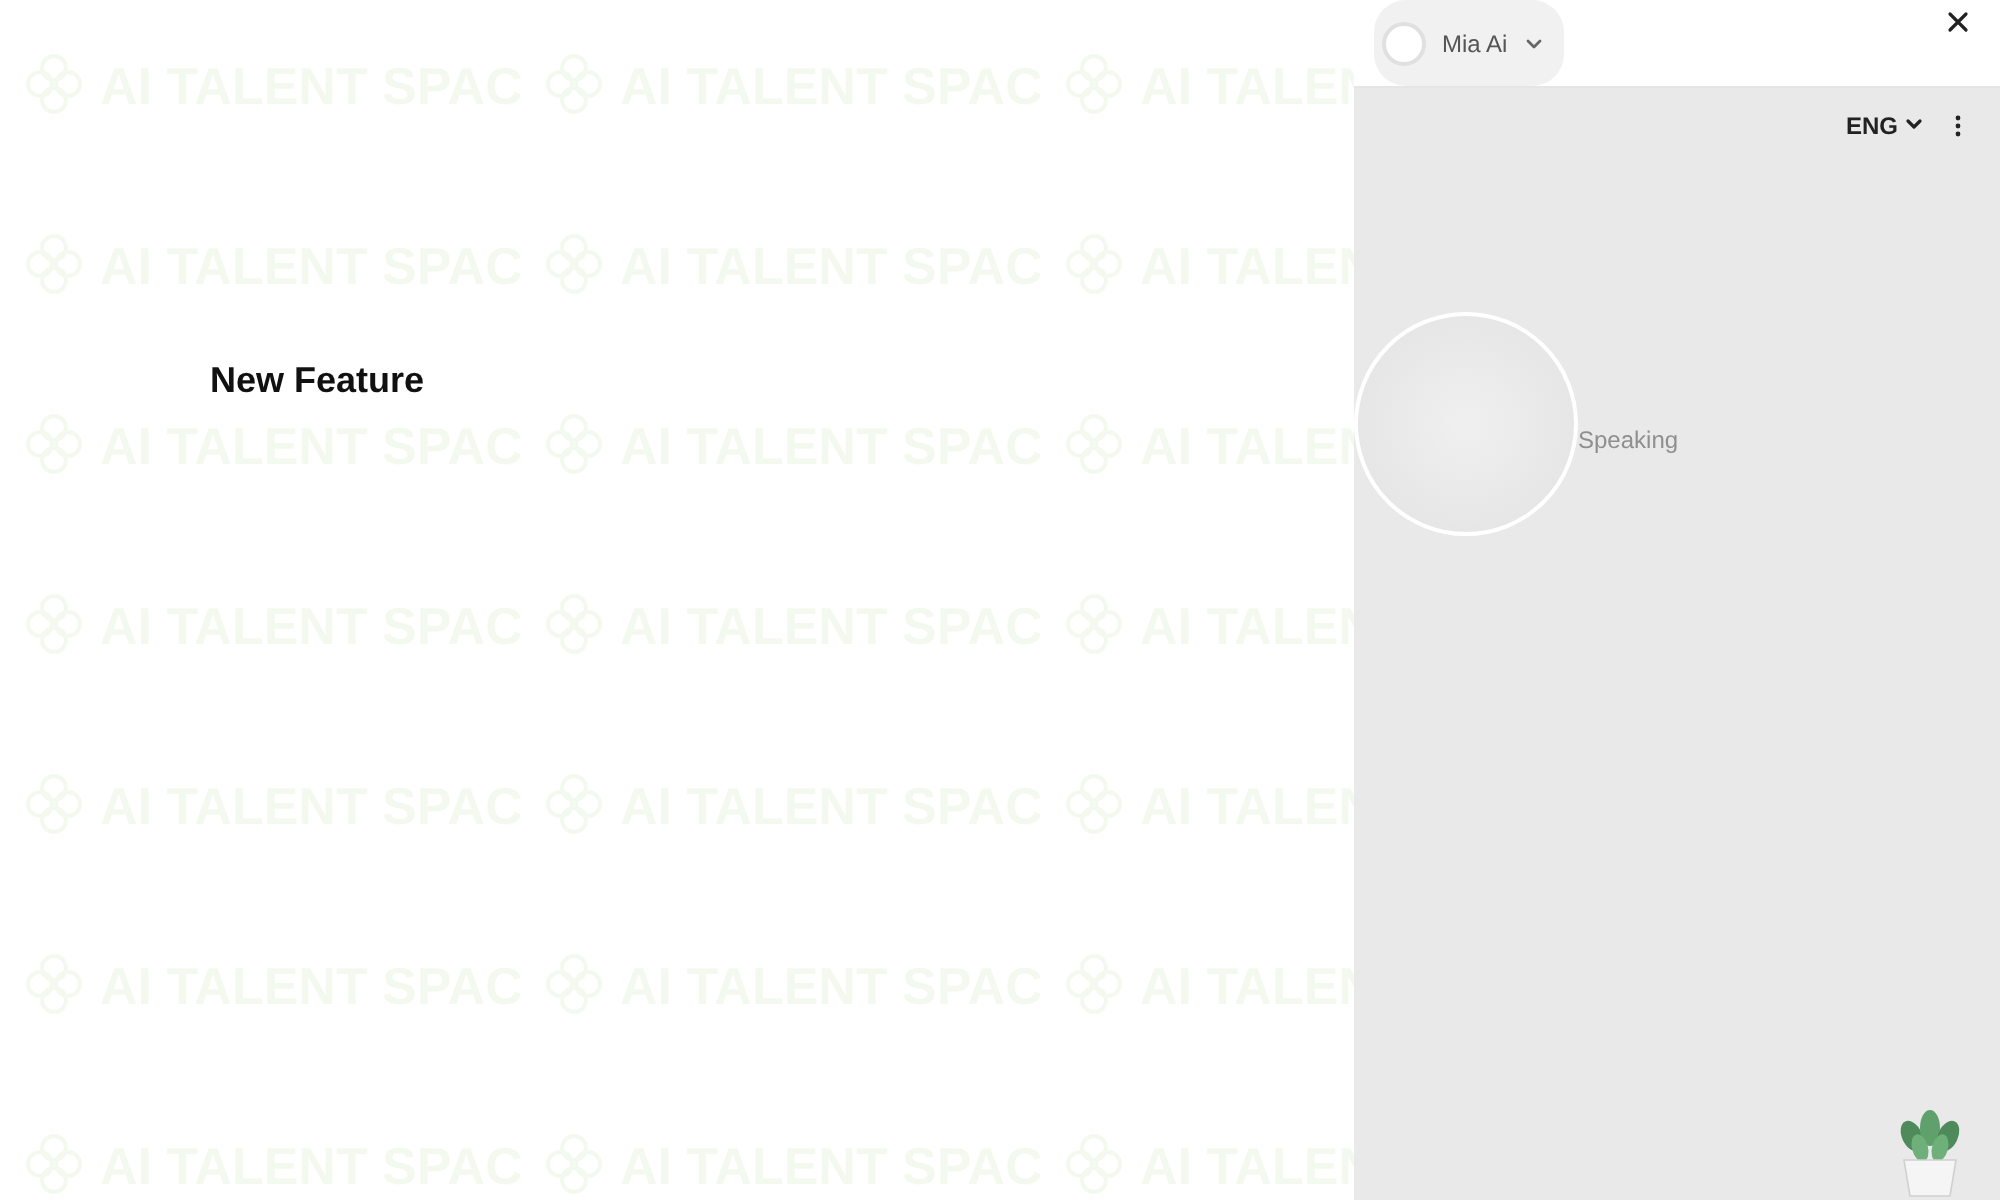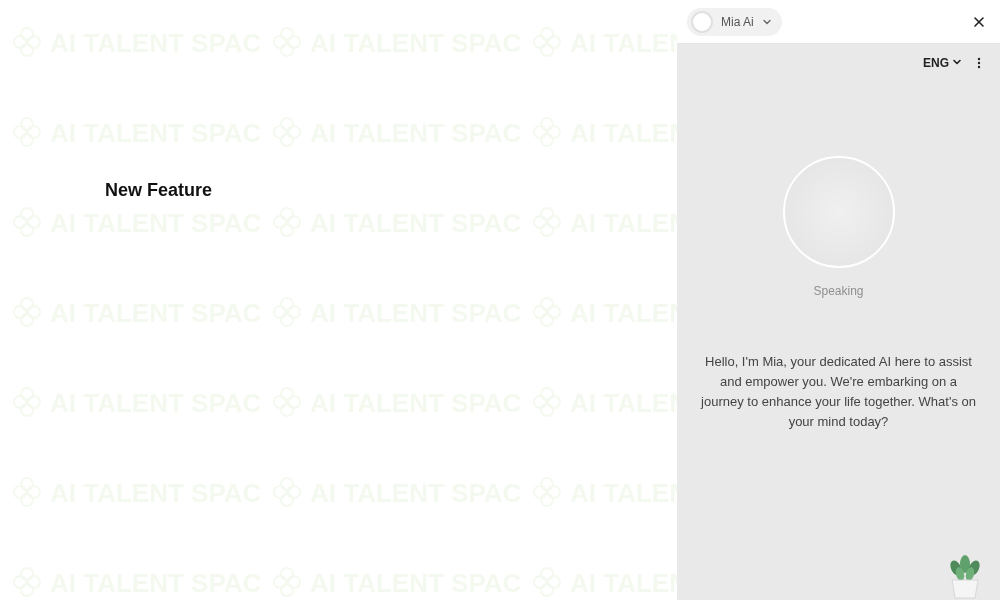--- a/index.html
+++ b/index.html
@@ -57,21 +57,20 @@
       position: relative;
       display: flex;
       flex-direction: column;
       background: #e9e9e9;
     }
     .topbar {
       height: 44px;
       background: #fff;
       border-bottom: 1px solid #e5e5e5;
       display: flex;
-      align-items: center;
       padding: 0 10px;
       gap: 8px;
     }
     .ai-chip {
       display: flex;
       align-items: center;
       gap: 8px;
       background: #f1f1f1;
       border-radius: 16px;
       padding: 3px 10px 3px 4px;
@@ -95,21 +94,21 @@
       padding: 12px 14px 0 0;
     }
     .lang-picker {
       display: flex; align-items: center; gap: 3px;
       font-size: 12px; font-weight: 600; color: #222;
       cursor: pointer;
     }
     .more-icon { cursor: pointer; }
     .avatar-area {
       display: flex;
-      flex-direction: column;
+      flex-direction: row;
       align-items: center;
       margin-top: 86px;
     }
     .big-avatar {
       width: 112px; height: 112px;
       border-radius: 50%;
       border: 2px solid #fff;
       background: radial-gradient(circle at 50% 50%, #f0f0f0, #e2e2e2);
     }
     .status-label {
@@ -192,21 +191,20 @@
             <circle cx="7" cy="11" r="1.2" fill="#222"></circle>
           </svg>
       </div>
     </div>
 
     <div class="avatar-area">
       <div class="big-avatar"></div>
       <div class="status-label">Speaking</div>
     </div>
 
-    <div class="message">Hello, I'm Mia, your dedicated AI here to assist and empower you. We're embarking on a journey to enhance your life together. What's on your mind today?</div>
 
     <div class="plant">
       <svg viewBox="0 0 46 46">
         <g>
           <ellipse cx="14" cy="14" rx="5" ry="8" fill="#4e8a5a" transform="rotate(-25 14 14)"></ellipse>
           <ellipse cx="23" cy="10" rx="5" ry="9" fill="#5fa06c"></ellipse>
           <ellipse cx="32" cy="14" rx="5" ry="8" fill="#4e8a5a" transform="rotate(25 32 14)"></ellipse>
           <ellipse cx="18" cy="20" rx="4" ry="7" fill="#6fb07a" transform="rotate(-15 18 20)"></ellipse>
           <ellipse cx="28" cy="20" rx="4" ry="7" fill="#6fb07a" transform="rotate(15 28 20)"></ellipse>
         </g>

